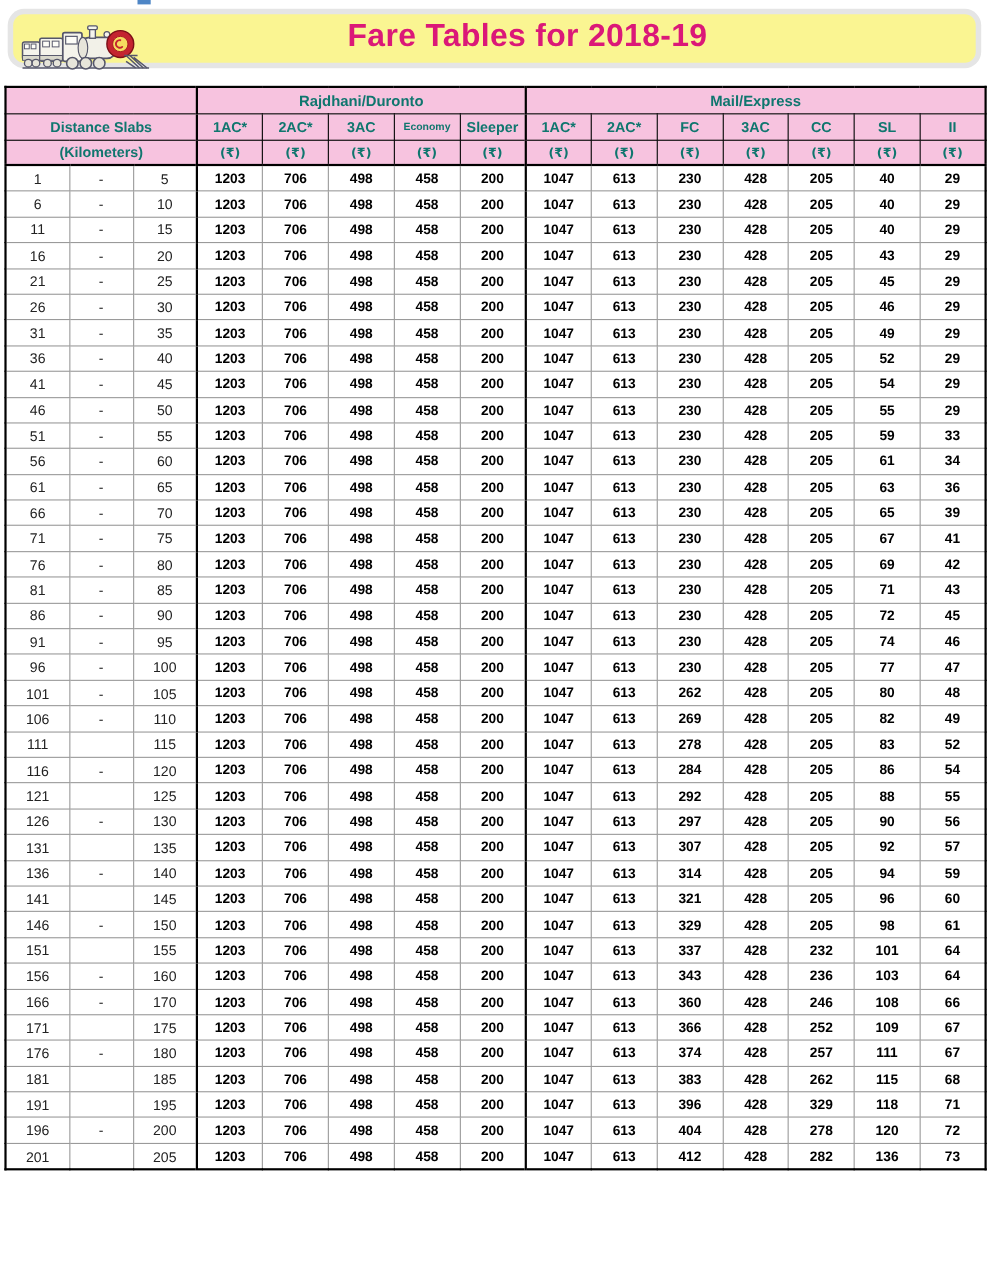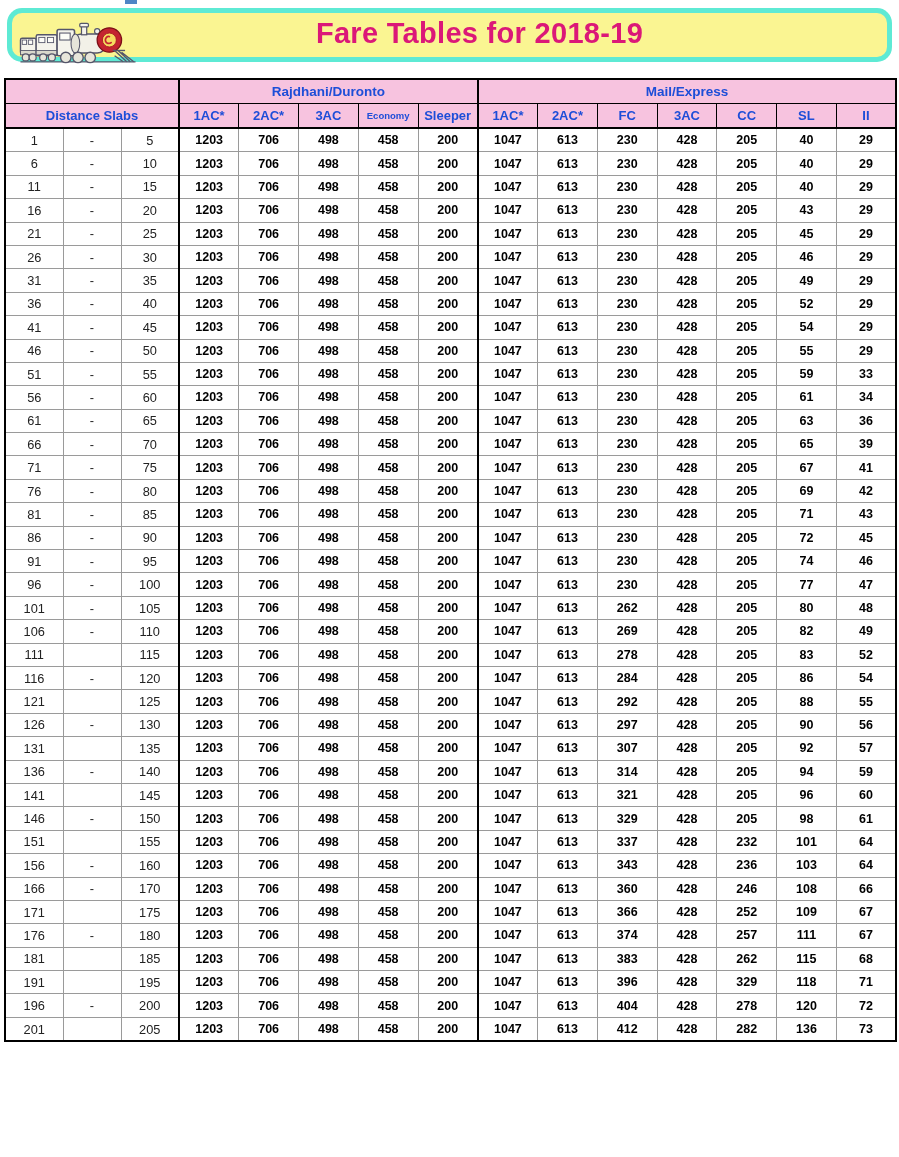--- a/index.html
+++ b/index.html
@@ -1,39 +1,39 @@
 <!DOCTYPE html>
 <html><head>
 <meta charset="utf-8">
 <style>
   html,body{margin:0;padding:0;}
   body{
     width:899px;height:1157px;position:relative;background:#ffffff;
     font-family:"Liberation Sans",sans-serif;overflow:hidden;
   }
   .blue-fragment{position:absolute;left:125px;top:0;width:12px;height:4px;background:#4E86C6;}
-  .banner{position:absolute;left:7px;top:8px;width:885px;height:54px;background:#5eead4;border-radius:15px;}
+  .banner{position:absolute;left:7px;top:8px;width:885px;height:54px;background:#e5e5e5;border-radius:15px;}
   .banner-inner{position:absolute;left:5px;top:5px;right:5px;bottom:5px;background:#FAF592;border-radius:10px;}
   .banner-title{
     position:absolute;left:0;right:0;top:50%;transform:translateY(-54%);
     text-align:center;padding-left:60px;
     font-size:29px;font-weight:bold;color:#DB1878;letter-spacing:.3px;
   }
   .train{position:absolute;left:10px;top:11px;width:122px;height:49px;}
 
   table.fare-table{
     position:absolute;left:4px;top:78px;width:891px;
     border-collapse:collapse;table-layout:fixed;
     border:2px solid #000;
   }
   col.dist-col{width:58px;}
   col.fare-col{width:59.75px;}
   thead th{
     background:#F7C3DF;border:1px solid #000;padding:0;
-    font-size:13px;font-weight:bold;color:#1d4ed8;text-align:center;
+    font-size:13px;font-weight:bold;color:#0f766e;text-align:center;
   }
   tr.h-row1 th{height:23px;font-size:13.5px;}
   tr.h-row2 th{height:23px;}
   tr.h-row3 th{height:21px;}
   th.small-label{font-size:9.5px;}
   th.currency{font-family:"DejaVu Sans","Liberation Sans",sans-serif;font-size:11.5px;font-weight:bold;}
   tbody td{
     border:1px solid #9a9a9a;background:#fff;color:#000;
     text-align:center;vertical-align:middle;padding:0;
     font-size:12.5px;height:22.4px;
@@ -123,20 +123,35 @@
       <th class="small-label">Economy</th>
       <th>Sleeper</th>
       <th class="strong-left">1AC*</th>
       <th>2AC*</th>
       <th>FC</th>
       <th>3AC</th>
       <th>CC</th>
       <th>SL</th>
       <th>II</th>
     </tr>
+    <tr class="h-row3">
+      <th colspan="3">(Kilometers)</th>
+      <th class="currency strong-left">(₹)</th>
+      <th class="currency">(₹)</th>
+      <th class="currency">(₹)</th>
+      <th class="currency">(₹)</th>
+      <th class="currency">(₹)</th>
+      <th class="currency strong-left">(₹)</th>
+      <th class="currency">(₹)</th>
+      <th class="currency">(₹)</th>
+      <th class="currency">(₹)</th>
+      <th class="currency">(₹)</th>
+      <th class="currency">(₹)</th>
+      <th class="currency">(₹)</th>
+    </tr>
   </thead>
   <tbody>
       <tr>
         <td class="dist">1</td>
         <td class="dist">-</td>
         <td class="dist">5</td>
         <td class="fare strong-left">1203</td>
         <td class="fare">706</td>
         <td class="fare">498</td>
         <td class="fare">458</td>

